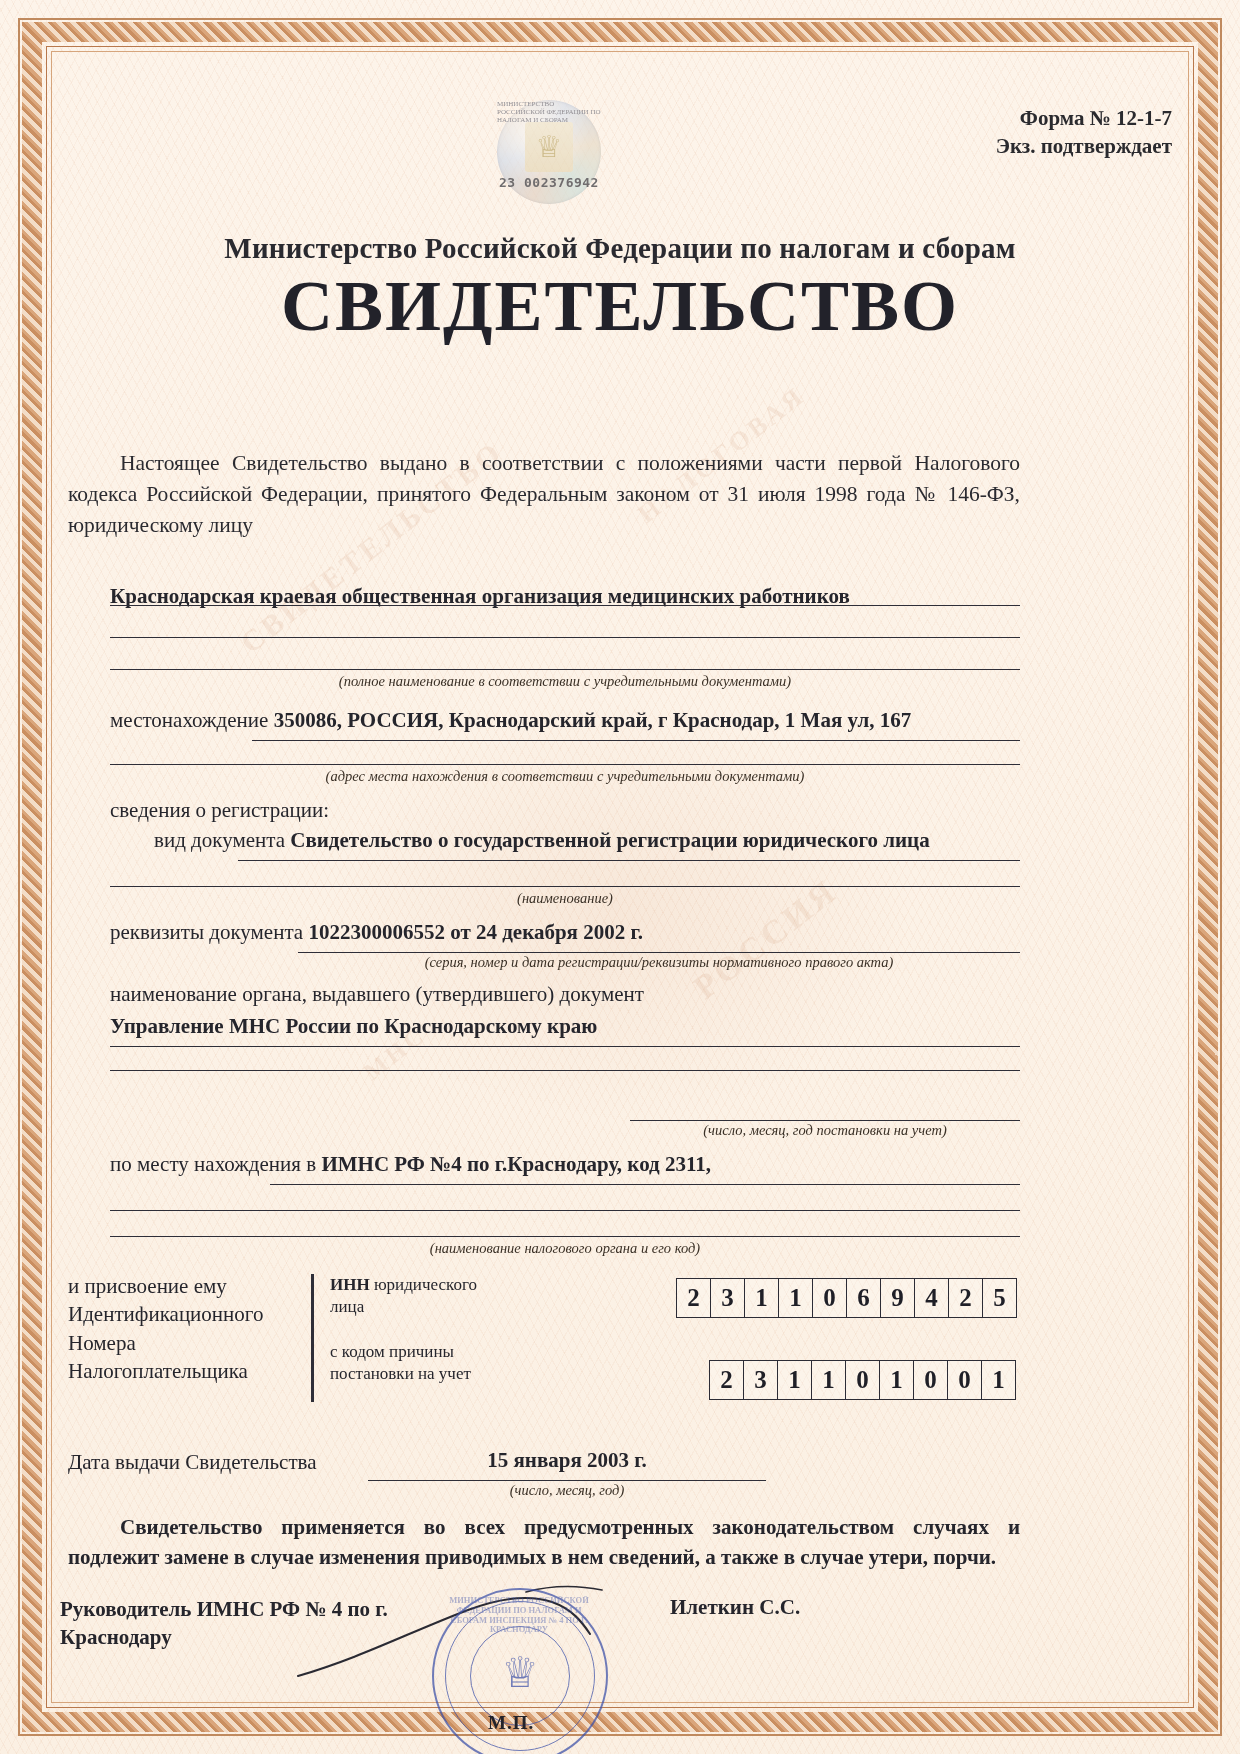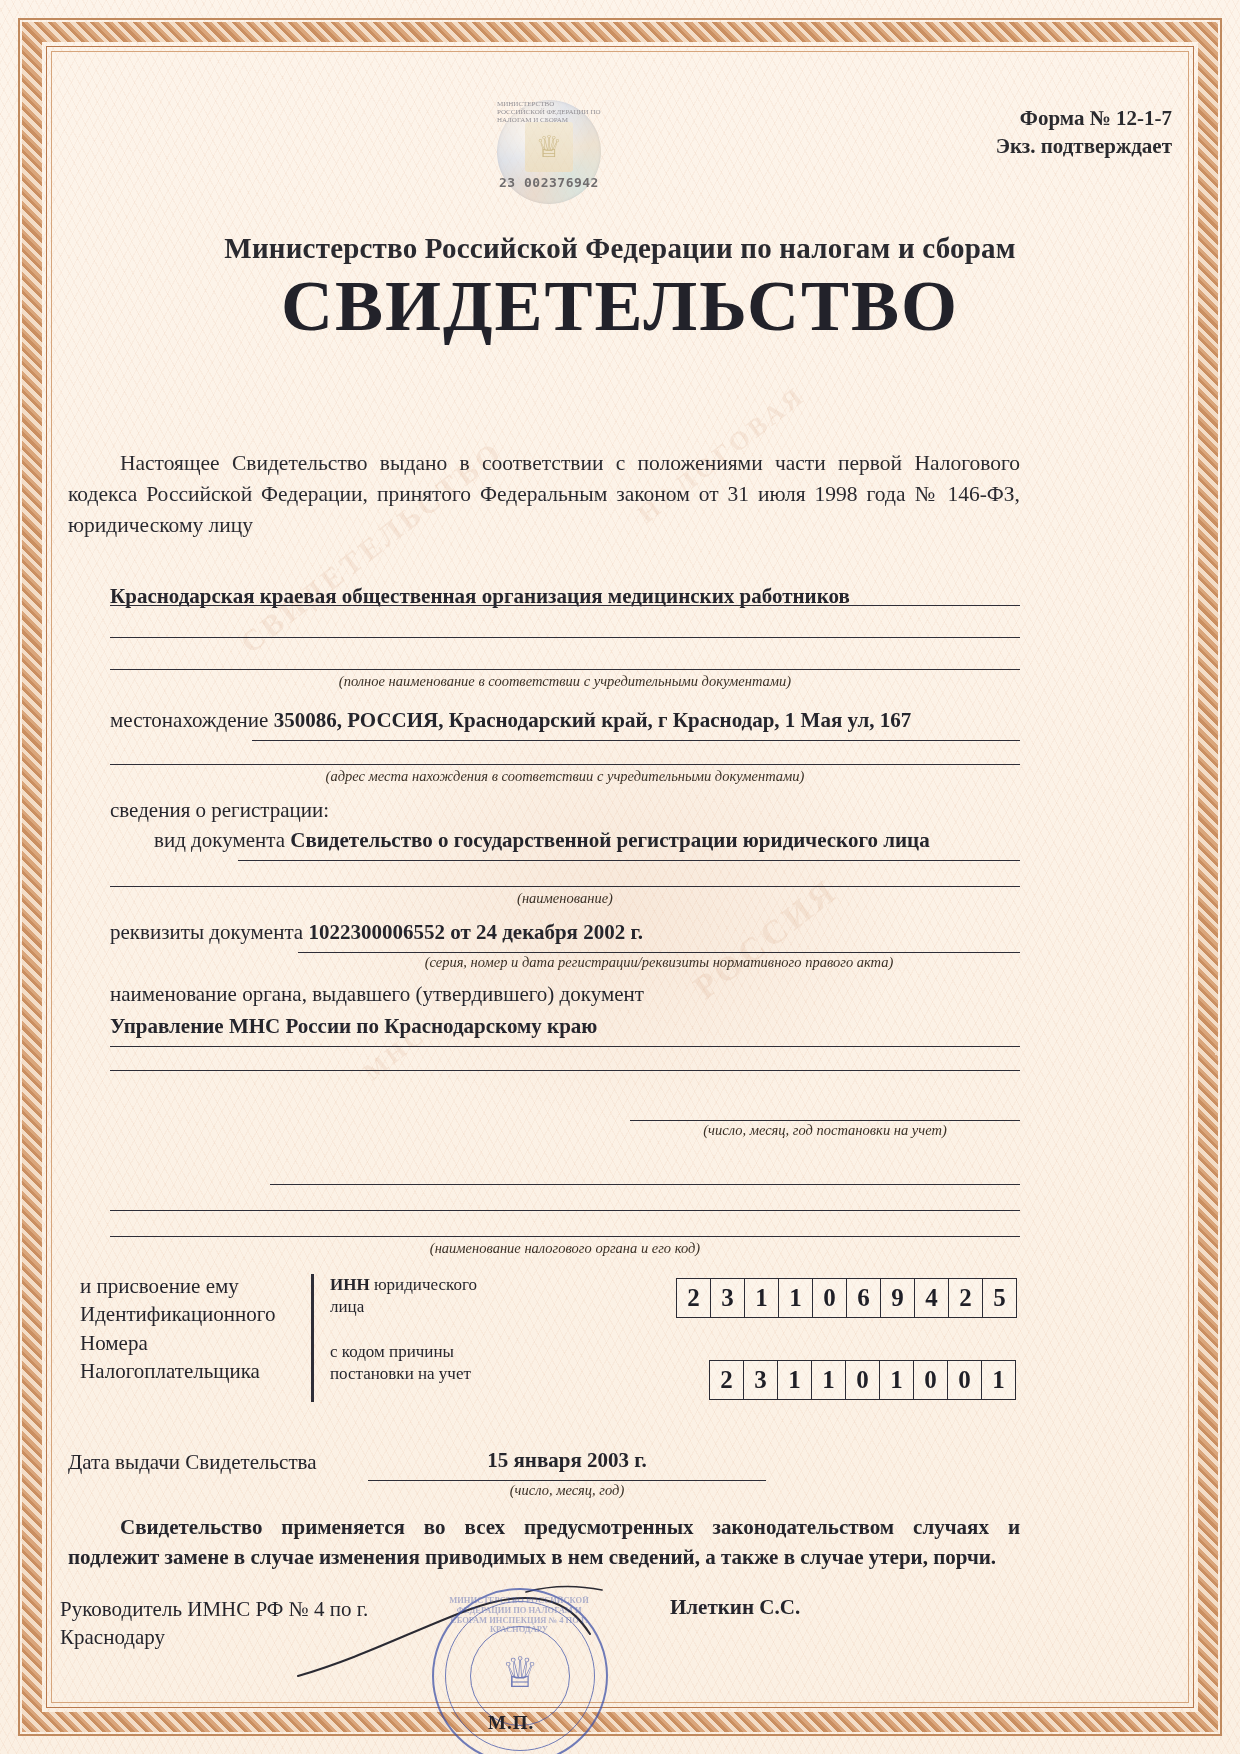--- a/index.html
+++ b/index.html
@@ -117,21 +117,21 @@
     border-bottom:1.4px solid #2e2e38;
   }
   .cap{
     position:absolute;font-style:italic;font-size:14.5px;color:#3a3026;
     text-align:center;font-family:"Liberation Serif",serif;
   }
 
   
   .inn-block{position:absolute;left:8px;top:962px;width:952px;height:140px;}
   .inn-left{
-    position:absolute;left:0;top:0;font-size:21px;color:#25252c;line-height:1.35;margin-left:12px;
+    position:absolute;left:0;top:0;font-size:21px;color:#25252c;line-height:1.35;
   }
   .vbar{position:absolute;left:243px;top:2px;width:3px;height:128px;background:#2e2e38;}
   .inn-mid{position:absolute;left:262px;top:2px;font-size:17px;color:#25252c;line-height:1.32;}
   .inn-mid .b{font-weight:700;}
   .digits{position:absolute;display:flex;}
   .digits .cell{
     width:33px;height:38px;border:1.3px solid #2c2c36;border-right:none;
     display:flex;align-items:center;justify-content:center;
     font-size:25px;font-weight:700;color:#1f1f27;
     background:rgba(255,255,255,.22);
@@ -236,20 +236,21 @@
     <div class="cap" style="left:238px;top:894px;width:722px;">(серия, номер и дата регистрации/реквизиты нормативного правого акта)</div>
 
     <div class="fld" style="left:50px;top:922px;">наименование органа, выдавшего (утвердившего) документ</div>
     <div class="fld" style="left:50px;top:954px;"><span class="val">Управление МНС России по Краснодарскому краю</span></div>
     <div class="ruled" style="left:50px;top:986px;width:910px;"></div>
     <div class="ruled" style="left:50px;top:1010px;width:910px;"></div>
 
     <div class="ruled" style="left:570px;top:1060px;width:390px;"></div>
     <div class="cap" style="left:570px;top:1062px;width:390px;">(число, месяц, год постановки на учет)</div>
 
+    <div class="fld" style="left:50px;top:1092px;"><span class="lbl">по месту нахождения в</span> <span class="val">ИМНС РФ №4 по г.Краснодару, код 2311,</span></div>
     <div class="ruled" style="left:210px;top:1124px;width:750px;"></div>
     <div class="ruled" style="left:50px;top:1150px;width:910px;"></div>
     <div class="ruled" style="left:50px;top:1176px;width:910px;"></div>
     <div class="cap" style="left:50px;top:1180px;width:910px;">(наименование налогового органа и его код)</div>
 
     <div class="inn-block" style="top:1212px;">
       <div class="inn-left">
         <div>и присвоение ему</div>
         <div>Идентификационного</div>
         <div>Номера</div>
@@ -290,21 +291,21 @@
 
     <div class="issue" style="top:1390px;">
       <span>Дата выдачи Свидетельства</span>
     </div>
     <div class="ruled" style="left:308px;top:1420px;width:398px;"></div>
     <div class="fld" style="left:308px;top:1388px;width:398px;text-align:center;"><span class="val">15 января 2003 г.</span></div>
     <div class="cap" style="left:308px;top:1422px;width:398px;">(число, месяц, год)</div>
 
     <div class="closing" style="top:1452px;"><span class="indent"></span><span>Свидетельство применяется во всех предусмотренных законодательством случаях и подлежит замене в случае изменения приводимых в нем сведений, а также в случае утери, порчи.</span></div>
 
-    <div class="sig-left" style="top:1535px;">
+    <div class="sig-left" style="top:1535px;font-weight:bold;">
       <div>Руководитель  ИМНС РФ № 4 по г.</div>
       <div>Краснодару</div>
     </div>
     <div class="sig-name" style="top:1535px;">Илеткин С.С.</div>
 
     <svg class="signature" style="top:1520px;" viewBox="0 0 420 120">
       <path d="M8,96 C70,78 120,52 178,30 C210,18 238,14 262,22 C282,29 292,42 300,54" fill="none" stroke="#2a2a33" stroke-width="2.1" stroke-linecap="round"></path>
       <path d="M236,12 C258,6 282,4 312,10" fill="none" stroke="#2a2a33" stroke-width="1.7" stroke-linecap="round"></path>
     </svg>
 

